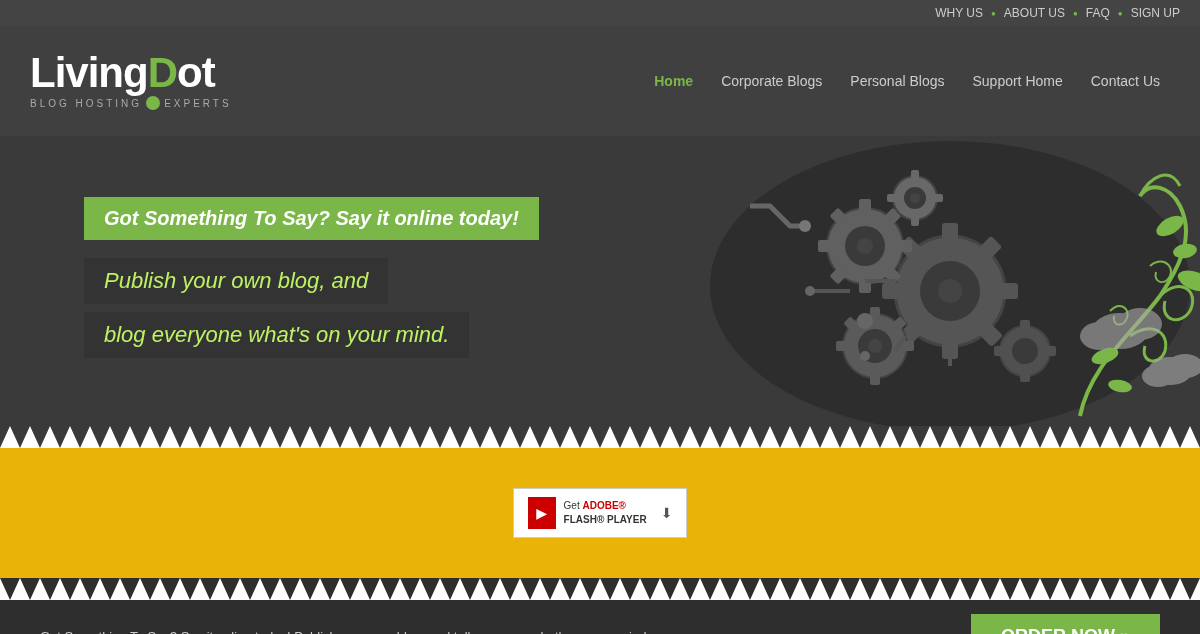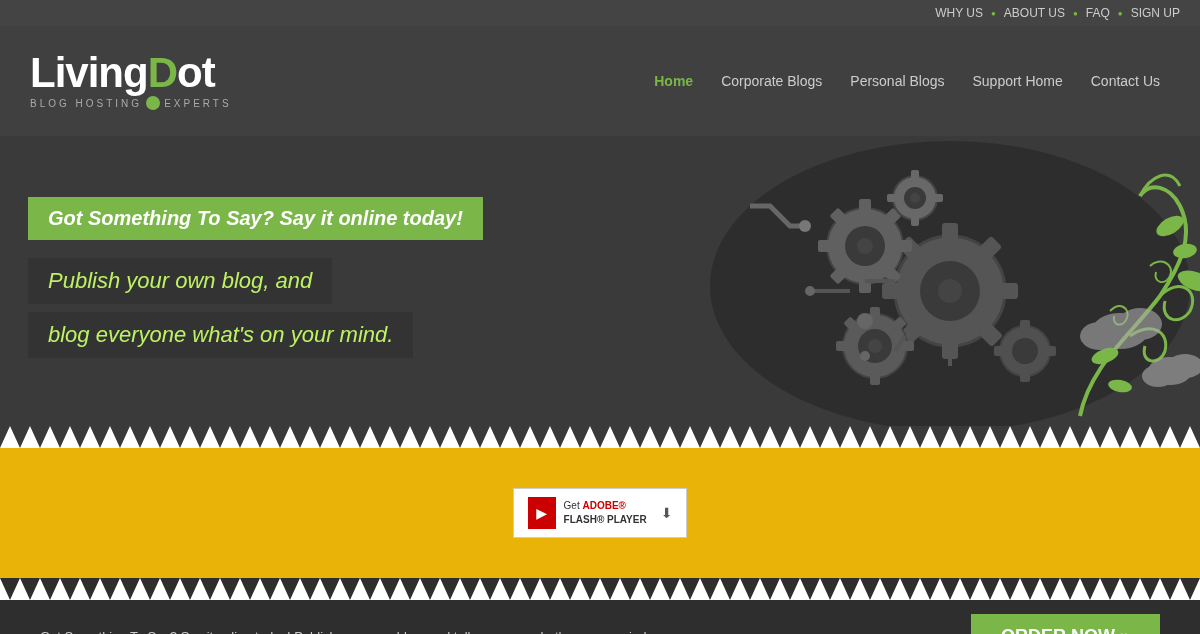--- a/index.html
+++ b/index.html
@@ -83,21 +83,21 @@
     }
 
     
     .hero {
       background: #3a3a3a;
       min-height: 290px;
       position: relative;
       overflow: hidden;
       display: flex;
       align-items: center;
-      padding: 30px 28px;
+      padding: 30px 84px;
     }
     .hero-content {
       z-index: 2;
       position: relative;
     }
     .hero-cta {
       background: #7ab648;
       color: #fff;
       padding: 10px 20px;
       font-size: 20px;

